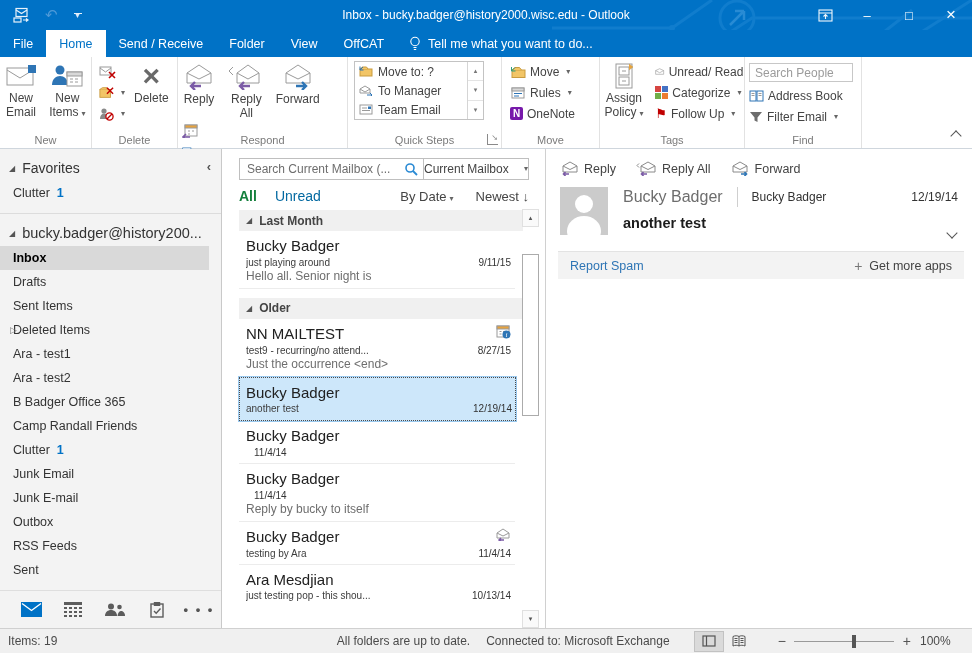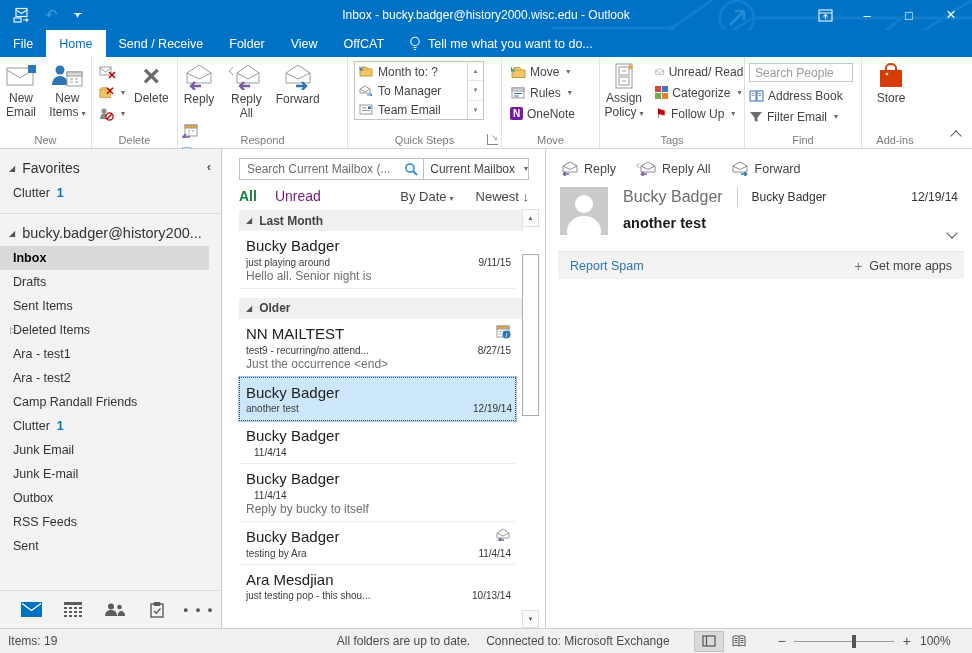--- a/index.html
+++ b/index.html
@@ -62,24 +62,24 @@
   .fitem .ctri{position:absolute;left:10px;font-size:9px;color:#777}
   .fdivider{border-top:1px solid #dcdcdc;margin:8px 0 6px 0}
   .navbar{position:absolute;left:0;bottom:0;right:0;height:37px;border-top:1px solid #dedede;display:flex;align-items:center;padding-left:10px;background:#f3f3f3}
   .navicon{width:42px;display:flex;justify-content:center;align-items:center;height:36px}
   .navicon.more{color:#555;font-size:13px;letter-spacing:2px;font-weight:bold}
 
   .listpane{position:absolute;left:222px;top:149px;width:324px;bottom:25px;background:#fff;border-right:1px solid #d0d0d0;box-sizing:border-box;overflow:hidden}
   .searchrow{display:flex;margin:9px 16px 0 17px;height:22px;border:1px solid #bfbfbf;box-sizing:border-box}
   .searchbox{flex:1;display:flex;align-items:center;padding:0 5px 0 7px;color:#6d6d6d;font-size:12px;white-space:nowrap;overflow:hidden}
   .searchbox .ph{flex:1;overflow:hidden;text-overflow:ellipsis}
-  .scope{width:104px;border-left:1px solid #bfbfbf;display:flex;align-items:center;justify-content:flex-end;gap:6px;color:#444;font-size:12px}
+  .scope{width:104px;border-left:1px solid #bfbfbf;display:flex;align-items:center;justify-content:space-between;gap:6px;color:#444;font-size:12px}
   .filterrow{display:flex;align-items:baseline;margin:8px 16px 6px 17px;font-size:13px}
   .f-all{color:#15803d;font-weight:bold;font-size:14px}
-  .f-unread{color:#701a75;margin-left:18px;font-size:14px}
+  .f-unread{color:#0369a1;margin-left:18px;font-size:14px}
   .f-right{margin-left:auto;display:flex;gap:22px;color:#444;align-items:center}
   .msgscroll{position:absolute;top:60px;right:6px;bottom:0;width:17px}
   .msgscroll .sarr{height:16px;border:1px solid #e0e0e0;background:#fafafa;display:flex;align-items:center;justify-content:center;font-size:7px;color:#555}
   .msgscroll .thumb{position:absolute;top:45px;left:0;right:0;height:160px;background:#fff;border:1px solid #ababab}
   .msgscroll .sarr.bottom{position:absolute;bottom:0;left:0;right:0}
   .mlist{margin:0 30px 0 17px}
   .mgroup{display:flex;align-items:center;gap:7px;height:21px;background:#f0f0f0;font-weight:bold;color:#444;font-size:12px;padding-left:7px;margin-right:-8px}
   .mgroup .tri{font-size:8px;color:#555;font-weight:normal}
   .msg{position:relative;padding:6px 4px 5px 7px;border-bottom:1px solid #ececec}
   .msg .sender{font-size:15px;color:#212121;line-height:1.25}
@@ -305,21 +305,21 @@
 
     <div class="rgroup" style="width:154px">
       <div class="qsbox">
         <div class="qslist">
           <div class="qsitem">
             <svg width="14" height="11" viewBox="0 0 14 11">
               <rect x="1" y="3" width="12" height="7" fill="#F2C566" stroke="#C99B3F"></rect>
               <path d="M1 3 l2.5-2 h4 l1.5 2" fill="#F2C566" stroke="#C99B3F"></path>
               <path d="M4 1 L1 4 M1 0.5 V4 H4.5" stroke="#2E75B5" fill="none"></path>
               </svg>
-            <span>Month to: ?</span>
+            <span>Move to: ?</span>
           </div>
           <div class="qsitem">
             <svg width="14" height="11" viewBox="0 0 14 11">
               <path d="M1 4 L6 1 L11 4 V8 H1 Z" fill="#fff" stroke="#9a9a9a"></path>
               <path d="M1 4 L6 7 L11 4" fill="none" stroke="#9a9a9a"></path>
               <path d="M8 10 h5 M11 8 l2 2 -2 2" stroke="#2E75B5" fill="none"></path>
               </svg>
             <span>To Manager</span>
           </div>
           <div class="qsitem">
@@ -424,31 +424,20 @@
           <svg width="14" height="12" viewBox="0 0 14 12">
             <path d="M1 1 H13 L8.5 6.5 V11 L5.5 9.5 V6.5 Z" fill="#6d6d6d"></path>
             </svg>
           <span>Filter Email</span>
             <span class="dd">▾</span>
         </div>
       </div>
       <div class="glabel">Find</div>
     </div>
 
-    <div class="rgroup" style="width:66px;border-right:none">
-      <div class="bigbtn" style="width:58px">
-        <svg width="28" height="26" viewBox="0 0 28 26">
-          <path d="M9 8 V5 a5 4 0 0 1 10 0 V8" fill="none" stroke="#D83B01" stroke-width="2"></path>
-          <rect x="3" y="7" width="22" height="17" rx="1" fill="#D83B01"></rect>
-          <circle cx="10" cy="11" r="1.3" fill="#fff"></circle>
-          </svg>
-        <span class="blabel">Store</span>
-      </div>
-      <div class="glabel">Add-ins</div>
-    </div>
 
     <span class="chev up collapse-rib"></span>
   </div>
 
   <div class="folderpane">
     <span class="panecollapse">‹</span>
 
     <div class="fhdr">
       <span class="tri">◢</span>
       <span>Favorites</span>
@@ -466,20 +455,21 @@
 
     <div class="fitem sel"><span>Inbox</span></div>
     <div class="fitem"><span>Drafts</span></div>
     <div class="fitem"><span>Sent Items</span></div>
     <div class="fitem">
       <span class="ctri">▷</span>
       <span>Deleted Items</span>
     </div>
     <div class="fitem"><span>Ara - test1</span></div>
     <div class="fitem"><span>Ara - test2</span></div>
+    <div class="fitem"><span>B Badger Office 365</span></div>
     <div class="fitem"><span>Camp Randall Friends</span></div>
     <div class="fitem">
       <span>Clutter</span><span class="cnt">1</span>
     </div>
     <div class="fitem"><span>Junk Email</span></div>
     <div class="fitem"><span>Junk E-mail</span></div>
     <div class="fitem"><span>Outbox</span></div>
     <div class="fitem"><span>RSS Feeds</span></div>
     <div class="fitem"><span>Sent</span></div>
 

